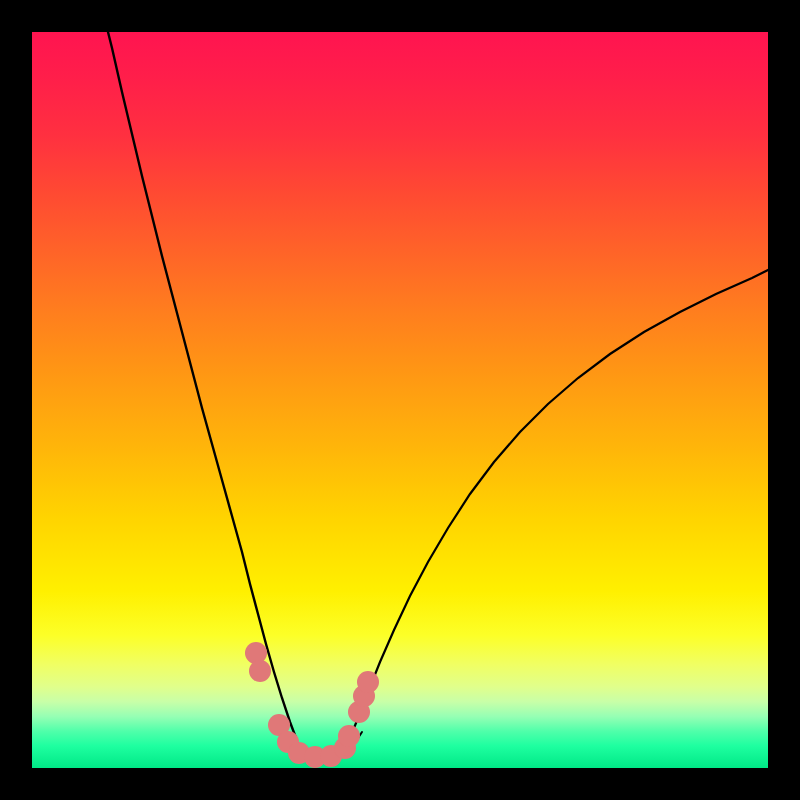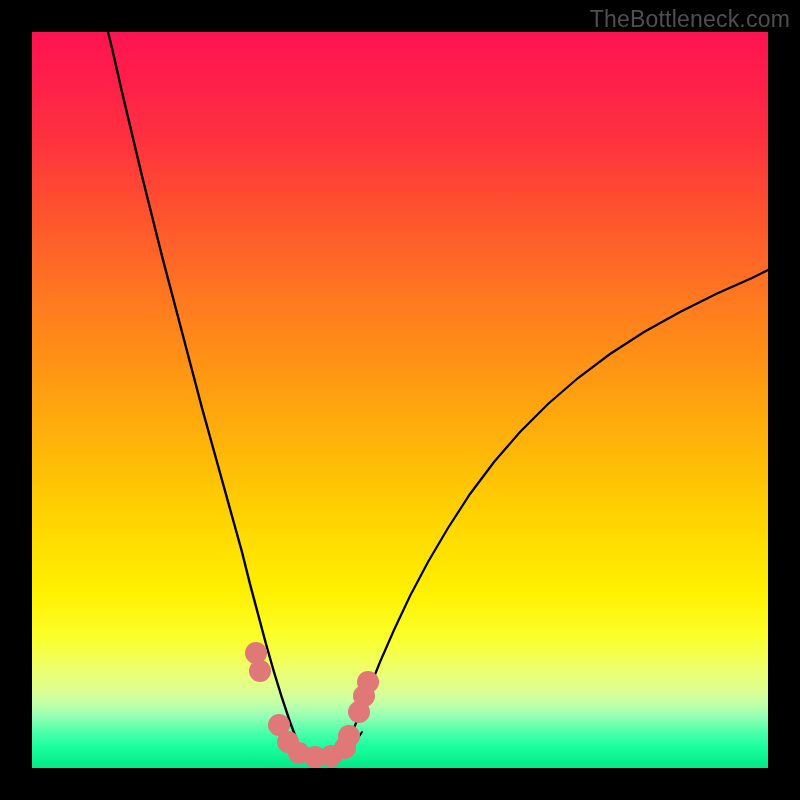--- a/index.html
+++ b/index.html
@@ -82,14 +82,13 @@
           <circle cx="283.0" cy="725.0" r="11" fill="#e07878"></circle>
           <circle cx="299.0" cy="724.0" r="11" fill="#e07878"></circle>
           <circle cx="313.0" cy="716.0" r="11" fill="#e07878"></circle>
           <circle cx="317.0" cy="704.0" r="11" fill="#e07878"></circle>
           <circle cx="327.0" cy="680.0" r="11" fill="#e07878"></circle>
           <circle cx="332.0" cy="664.0" r="11" fill="#e07878"></circle>
           <circle cx="336.0" cy="650.0" r="11" fill="#e07878"></circle>
         </g>
     </svg>
   </div>
-  <div class="watermark">TheBottleneck.com</div>
 </div>
 
 </body></html>

